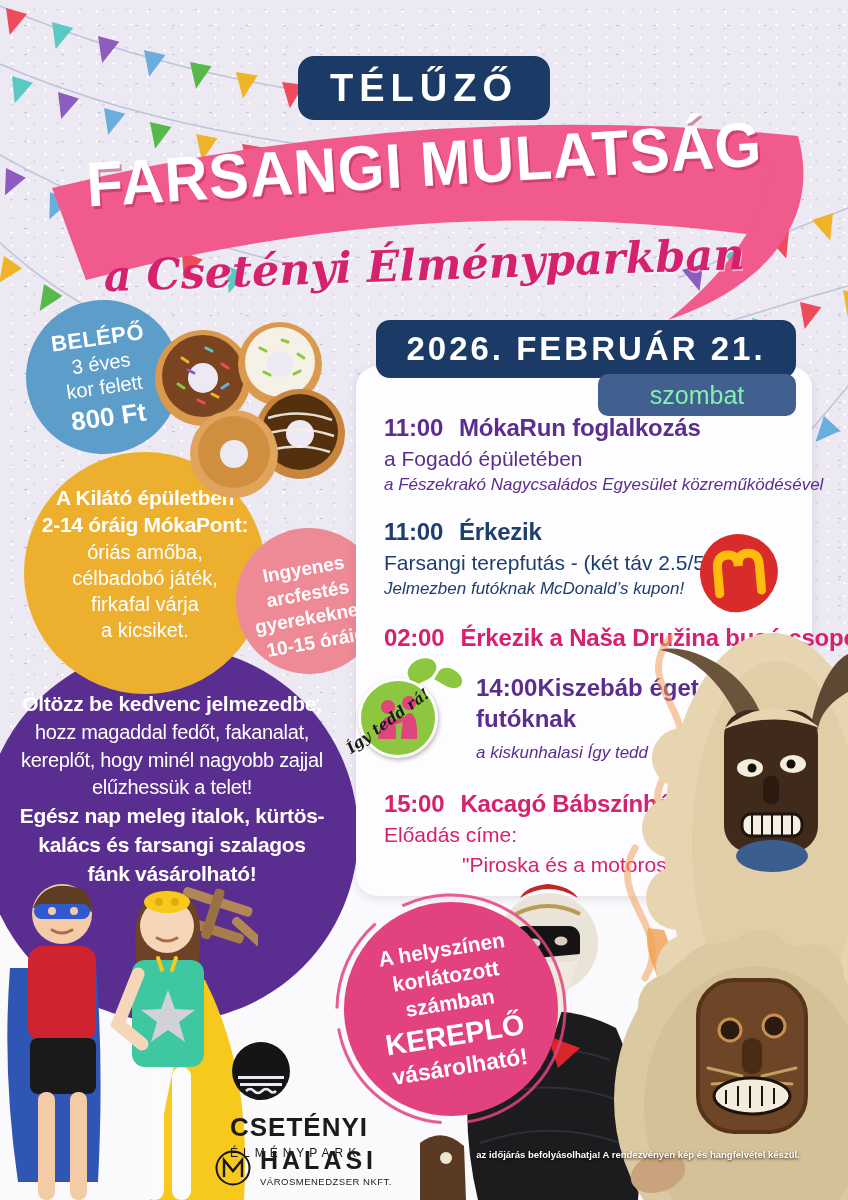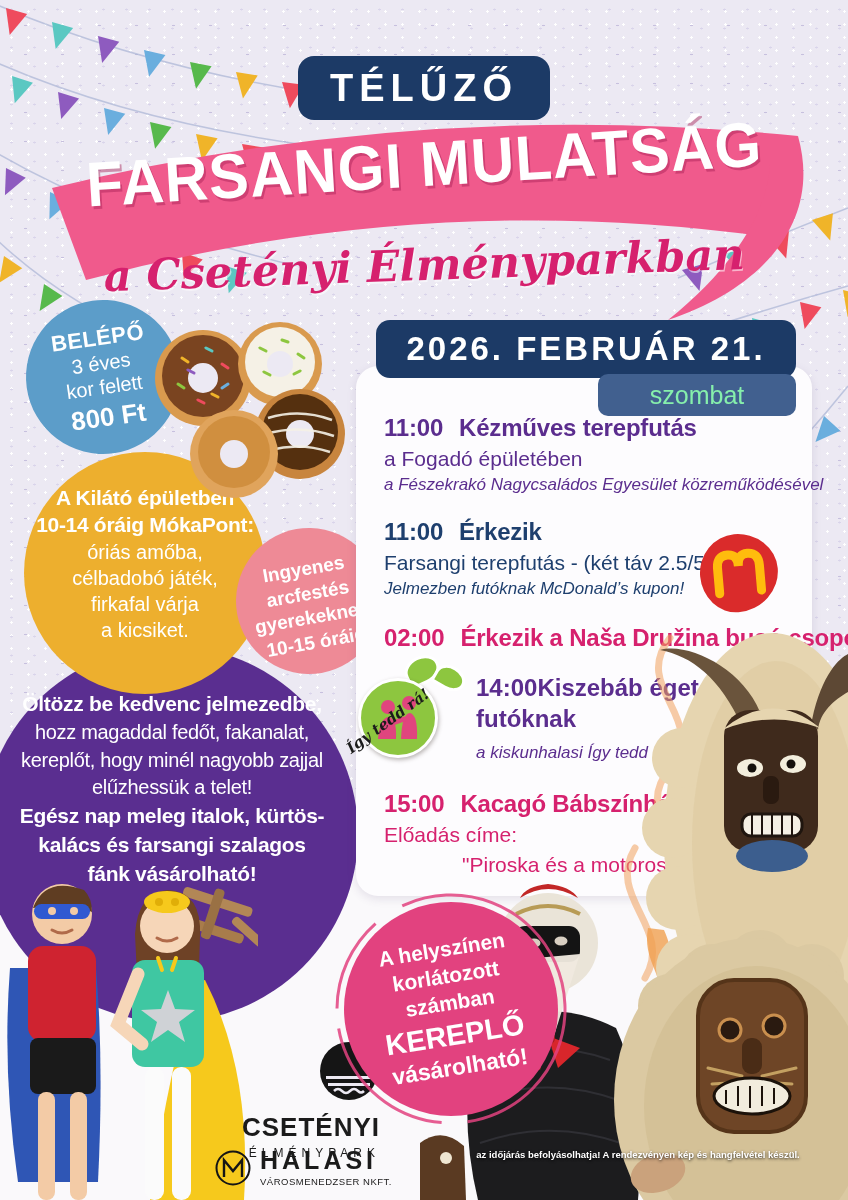--- a/index.html
+++ b/index.html
@@ -74,21 +74,21 @@
     font-family:"DejaVu Serif",serif;font-style:italic;font-weight:bold;font-size:15px;color:#1b1b1b;}
   
   .badge-kereplo{left:344px;top:902px;width:214px;height:214px;border-radius:50%;background:#E2427F;
     color:#fff;text-align:center;padding-top:34px;box-sizing:border-box;}
   .bk-inner{transform:rotate(-9deg);}
   .bk-l{font-weight:bold;font-size:21px;line-height:1.28;}
   .bk-big{font-weight:bold;font-size:29px;line-height:1.25;}
   .bk-last{font-weight:bold;font-size:23px;line-height:1.3;}
   .sketch-ring{left:332px;top:890px;}
   
-  .csetenyi{left:230px;top:1040px;width:150px;text-align:right;color:#1b1b1b;}
+  .csetenyi{left:230px;top:1040px;width:150px;text-align:left;color:#1b1b1b;}
   .cs-name{font-weight:bold;font-size:26px;letter-spacing:1px;margin-top:6px;}
   .cs-sub{font-size:12px;letter-spacing:5px;margin-top:3px;}
   .halasi{left:214px;top:1146px;width:220px;display:flex;align-items:flex-end;color:#1b1b1b;}
   .ha-text{margin-left:8px;text-align:left;}
   .ha-name{font-weight:bold;font-size:25px;letter-spacing:4px;}
   .ha-sub{font-size:9.5px;letter-spacing:.5px;margin-top:1px;}
   .disclaimer{left:436px;top:1148px;width:404px;text-align:center;color:#fff;
     font-weight:bold;font-size:9.5px;line-height:1.55;text-shadow:0 1px 3px rgba(0,0,0,.85);}
 </style>
 </head>
@@ -164,21 +164,21 @@
     <div class="ct-r">hozz magaddal fedőt, fakanalat,</div>
     <div class="ct-r">kereplőt, hogy minél nagyobb zajjal</div>
     <div class="ct-r">elűzhessük a telet!</div>
     <div class="ct-b">Egész nap meleg italok, kürtös-</div>
     <div class="ct-b">kalács és farsangi szalagos</div>
     <div class="ct-b">fánk vásárolható!</div>
   </div>
 
   <div class="abs badge-moka">
     <div class="bm-b">A Kilátó épületben</div>
-    <div class="bm-b">10-14 óráig MókaPont:</div>
+    <div class="bm-b">2-14 óráig MókaPont:</div>
     <div class="bm-r">óriás amőba,</div>
     <div class="bm-r">célbadobó játék,</div>
     <div class="bm-r">firkafal várja</div>
     <div class="bm-r">a kicsiket.</div>
   </div>
 
   <div class="abs badge-face">
     <div class="bf-l">Ingyenes</div>
     <div class="bf-l">arcfestés</div>
     <div class="bf-l">gyerekeknek</div>
@@ -228,21 +228,21 @@
       <circle cx="86" cy="134" r="36" fill="#d08f3f"></circle>
       <circle cx="86" cy="136" r="14" fill="#ECE9F3"></circle>
   </svg>
 
   <div class="abs panel"></div>
 
   <div class="abs date-banner">2026. FEBRUÁR 21.</div>
   <div class="abs day-banner">szombat</div>
 
   <div class="abs sch e1">
-    <div class="head c-purple"><span class="time">11:00</span><span>Kézműves terepfutás</span></div>
+    <div class="head c-purple"><span class="time">11:00</span><span>MókaRun foglalkozás</span></div>
     <div class="sub c-purple">a Fogadó épületében</div>
     <div class="note c-purple">a Fészekrakó Nagycsaládos Egyesület közreműködésével</div>
   </div>
 
   <div class="abs sch e2">
     <div class="head c-navy"><span class="time">11:00</span><span>Érkezik</span></div>
     <div class="sub c-navy">Farsangi terepfutás - (két táv 2.5/5km)</div>
     <div class="note c-navy">Jelmezben futóknak McDonald’s kupon!</div>
   </div>
 

